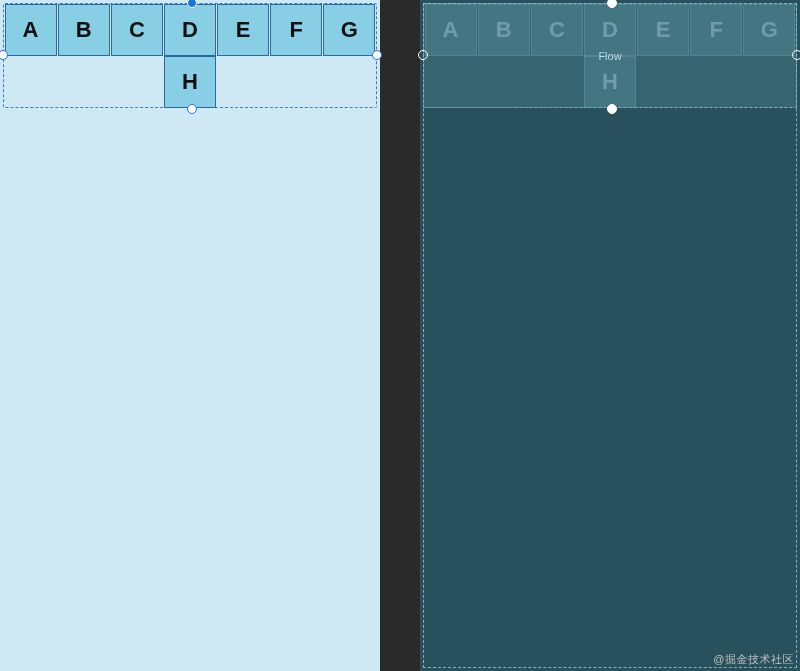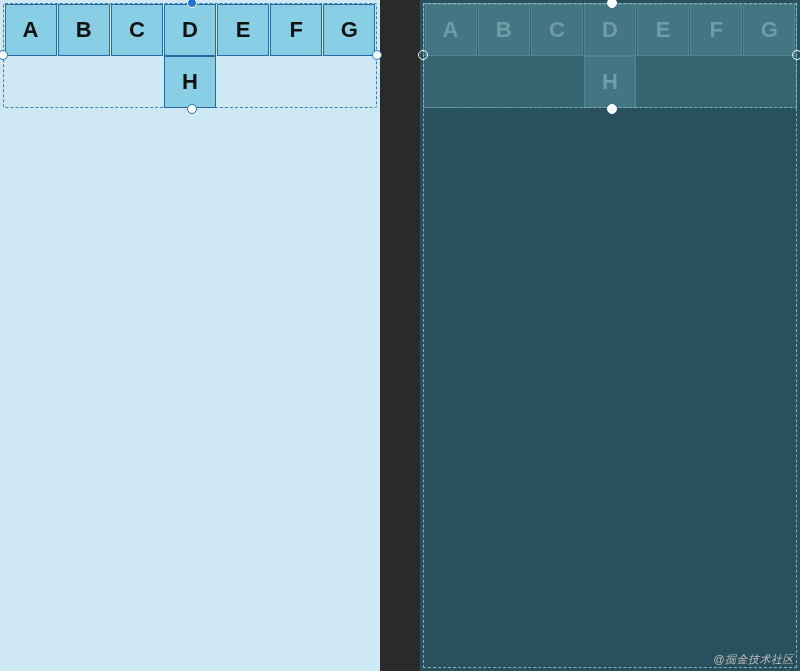--- a/index.html
+++ b/index.html
@@ -122,21 +122,20 @@
   .sel-white { background: #fff; border: 1.5px solid #fff; }
   .sel-open-w { background: transparent; border: 1.5px solid #fff; }
 
   .watermark {
     position: absolute;
     right: 6px;
     bottom: 4px;
     font-size: 11px;
     color: #bfbfbf;
     letter-spacing: 0.5px;
-    font-style: italic;
   }
 </style>
 </head>
 <body>
 
 <div class="stage">
 
   <div class="pane pane-left">
     <div class="flow-container">
       <div class="tile">
@@ -195,20 +194,21 @@
         </div>
       <div class="tile">
           <span>G</span>
         </div>
       <div class="tile">
           <span>H</span>
         </div>
     </div>
 
     <div class="flow-overlay"></div>
+    <div class="flow-label">Flow</div>
 
     <div class="sel-handle sel-white" style="left:187px; top:-2px;"></div>
     <div class="sel-handle sel-open-w" style="left:-2px;  top:50px;"></div>
     <div class="sel-handle sel-open-w" style="left:372px; top:50px;"></div>
     <div class="sel-handle sel-white" style="left:187px; top:104px;"></div>
   </div>
 
   <div class="watermark">@掘金技术社区</div>
 </div>
 

